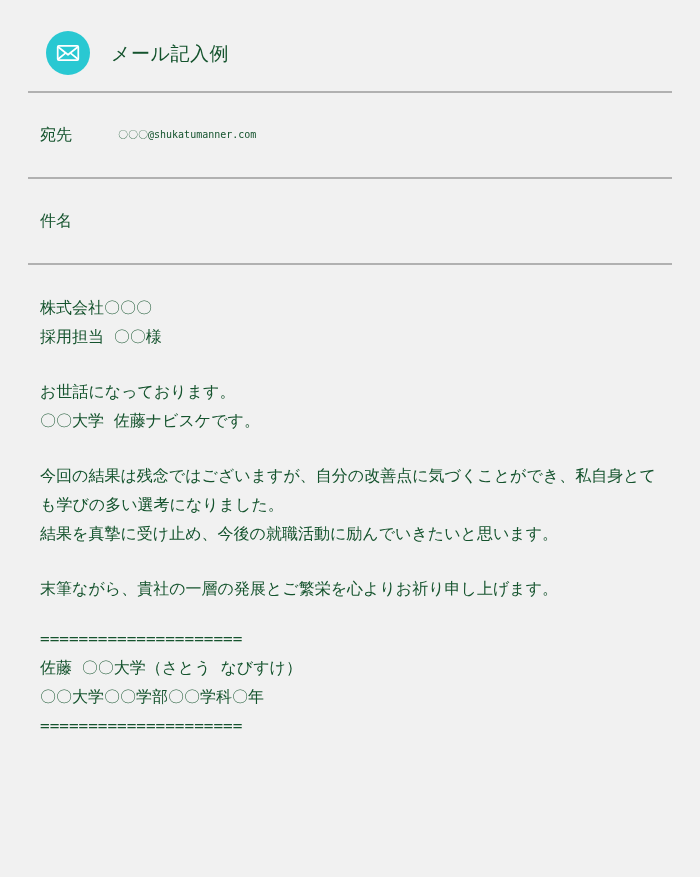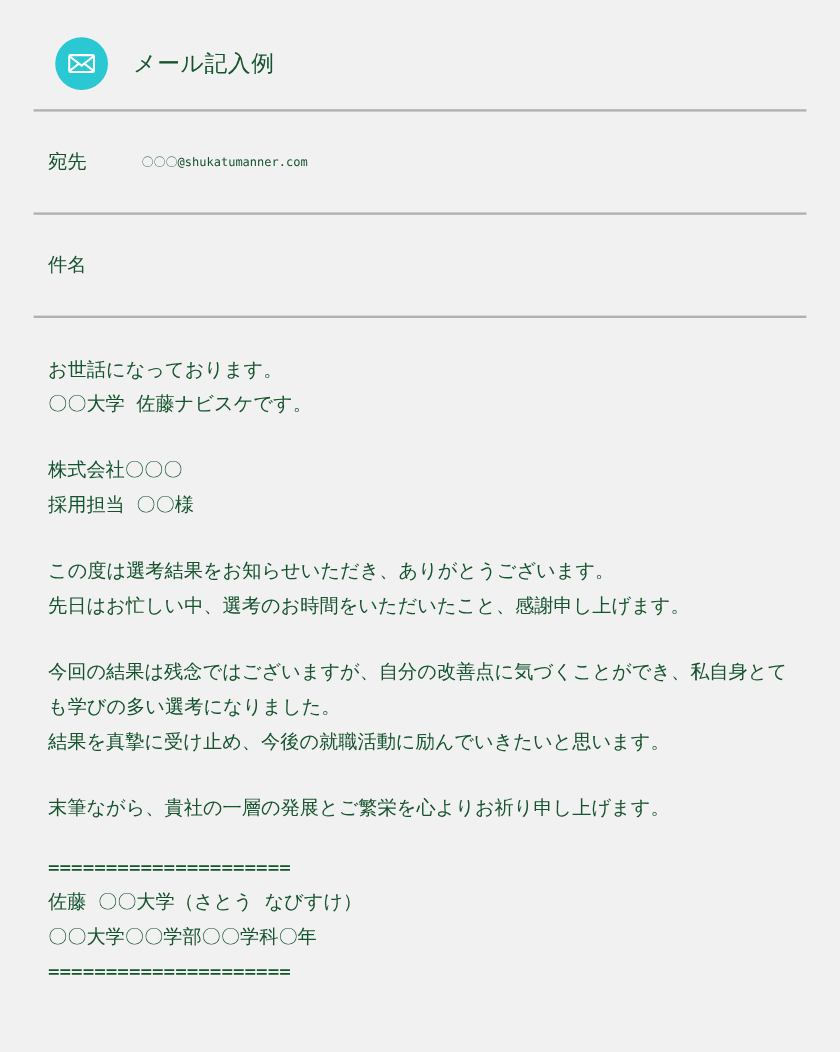--- a/index.html
+++ b/index.html
@@ -106,33 +106,29 @@
 
   <div class="field-row">
     <span class="field-label">件名</span>
   </div>
 
   <div class="divider"></div>
 
   <div class="body">
 
     <div class="para">
-      <div class="line">お世話になっております。</div>
-      <div class="line">〇〇大学 佐藤ナビスケです。</div>
-    </div>
-
-    <div class="para">
       <div class="line">株式会社〇〇〇</div>
       <div class="line">採用担当 〇〇様</div>
     </div>
 
     <div class="para">
-      <div class="line">この度は選考結果をお知らせいただき、ありがとうございます。</div>
-      <div class="line">先日はお忙しい中、選考のお時間をいただいたこと、感謝申し上げます。</div>
+      <div class="line">お世話になっております。</div>
+      <div class="line">〇〇大学 佐藤ナビスケです。</div>
     </div>
+
 
     <div class="para">
       <div class="line">今回の結果は残念ではございますが、自分の改善点に気づくことができ、私自身とても学びの多い選考になりました。</div>
       <div class="line">結果を真摯に受け止め、今後の就職活動に励んでいきたいと思います。</div>
     </div>
 
     <div class="para">
       <div class="line">末筆ながら、貴社の一層の発展とご繁栄を心よりお祈り申し上げます。</div>
     </div>
 

